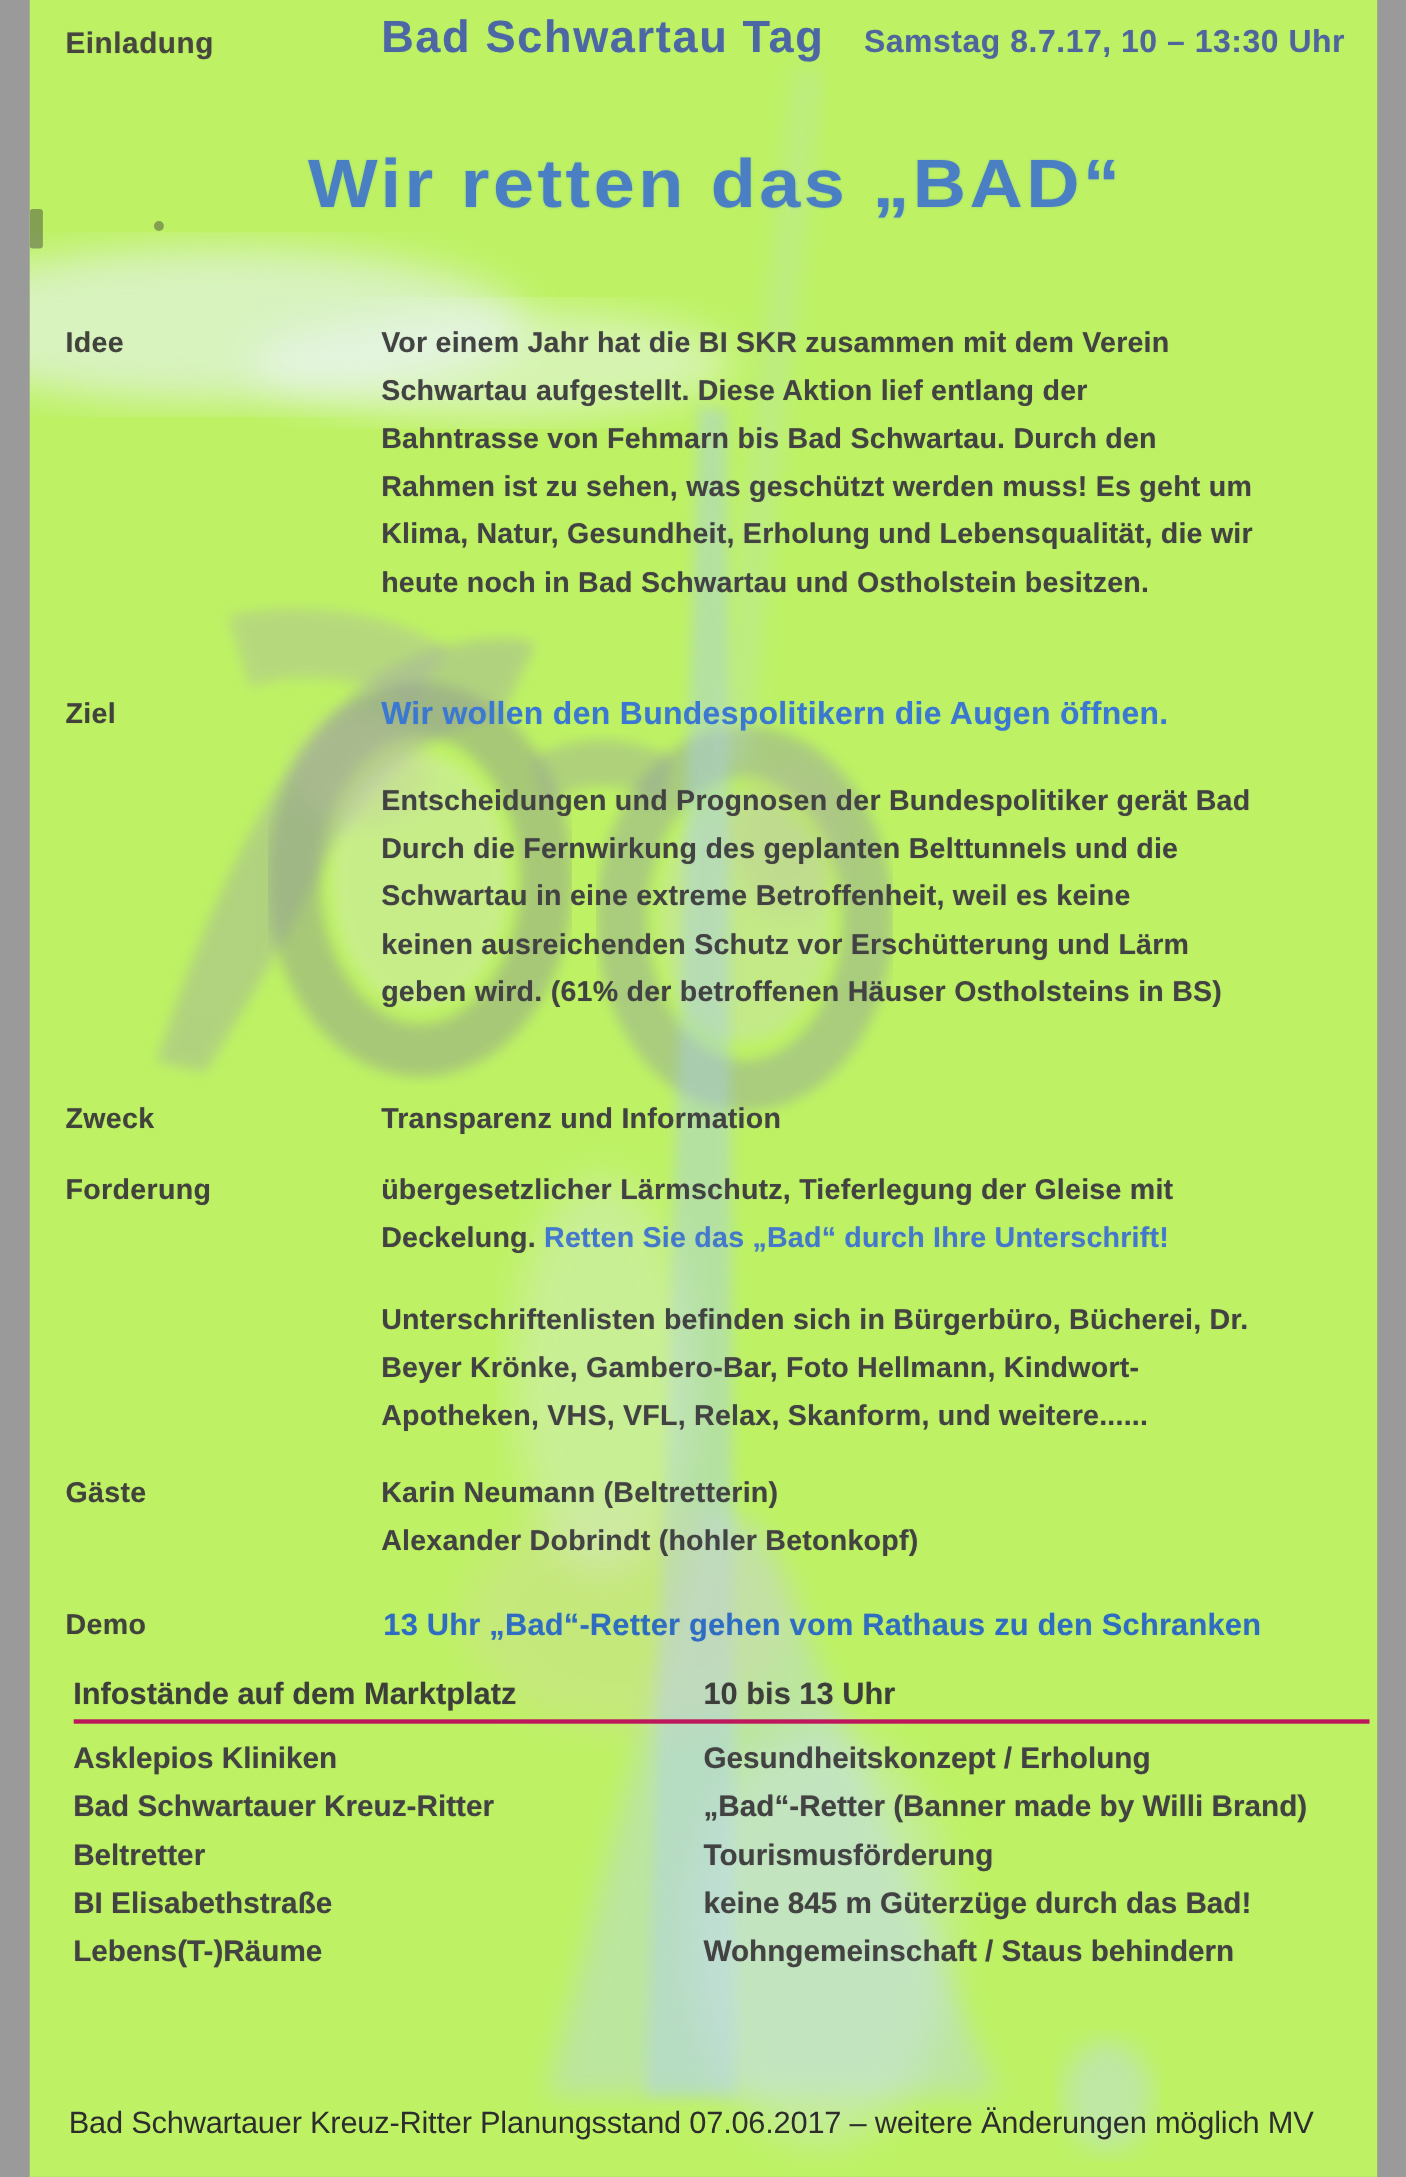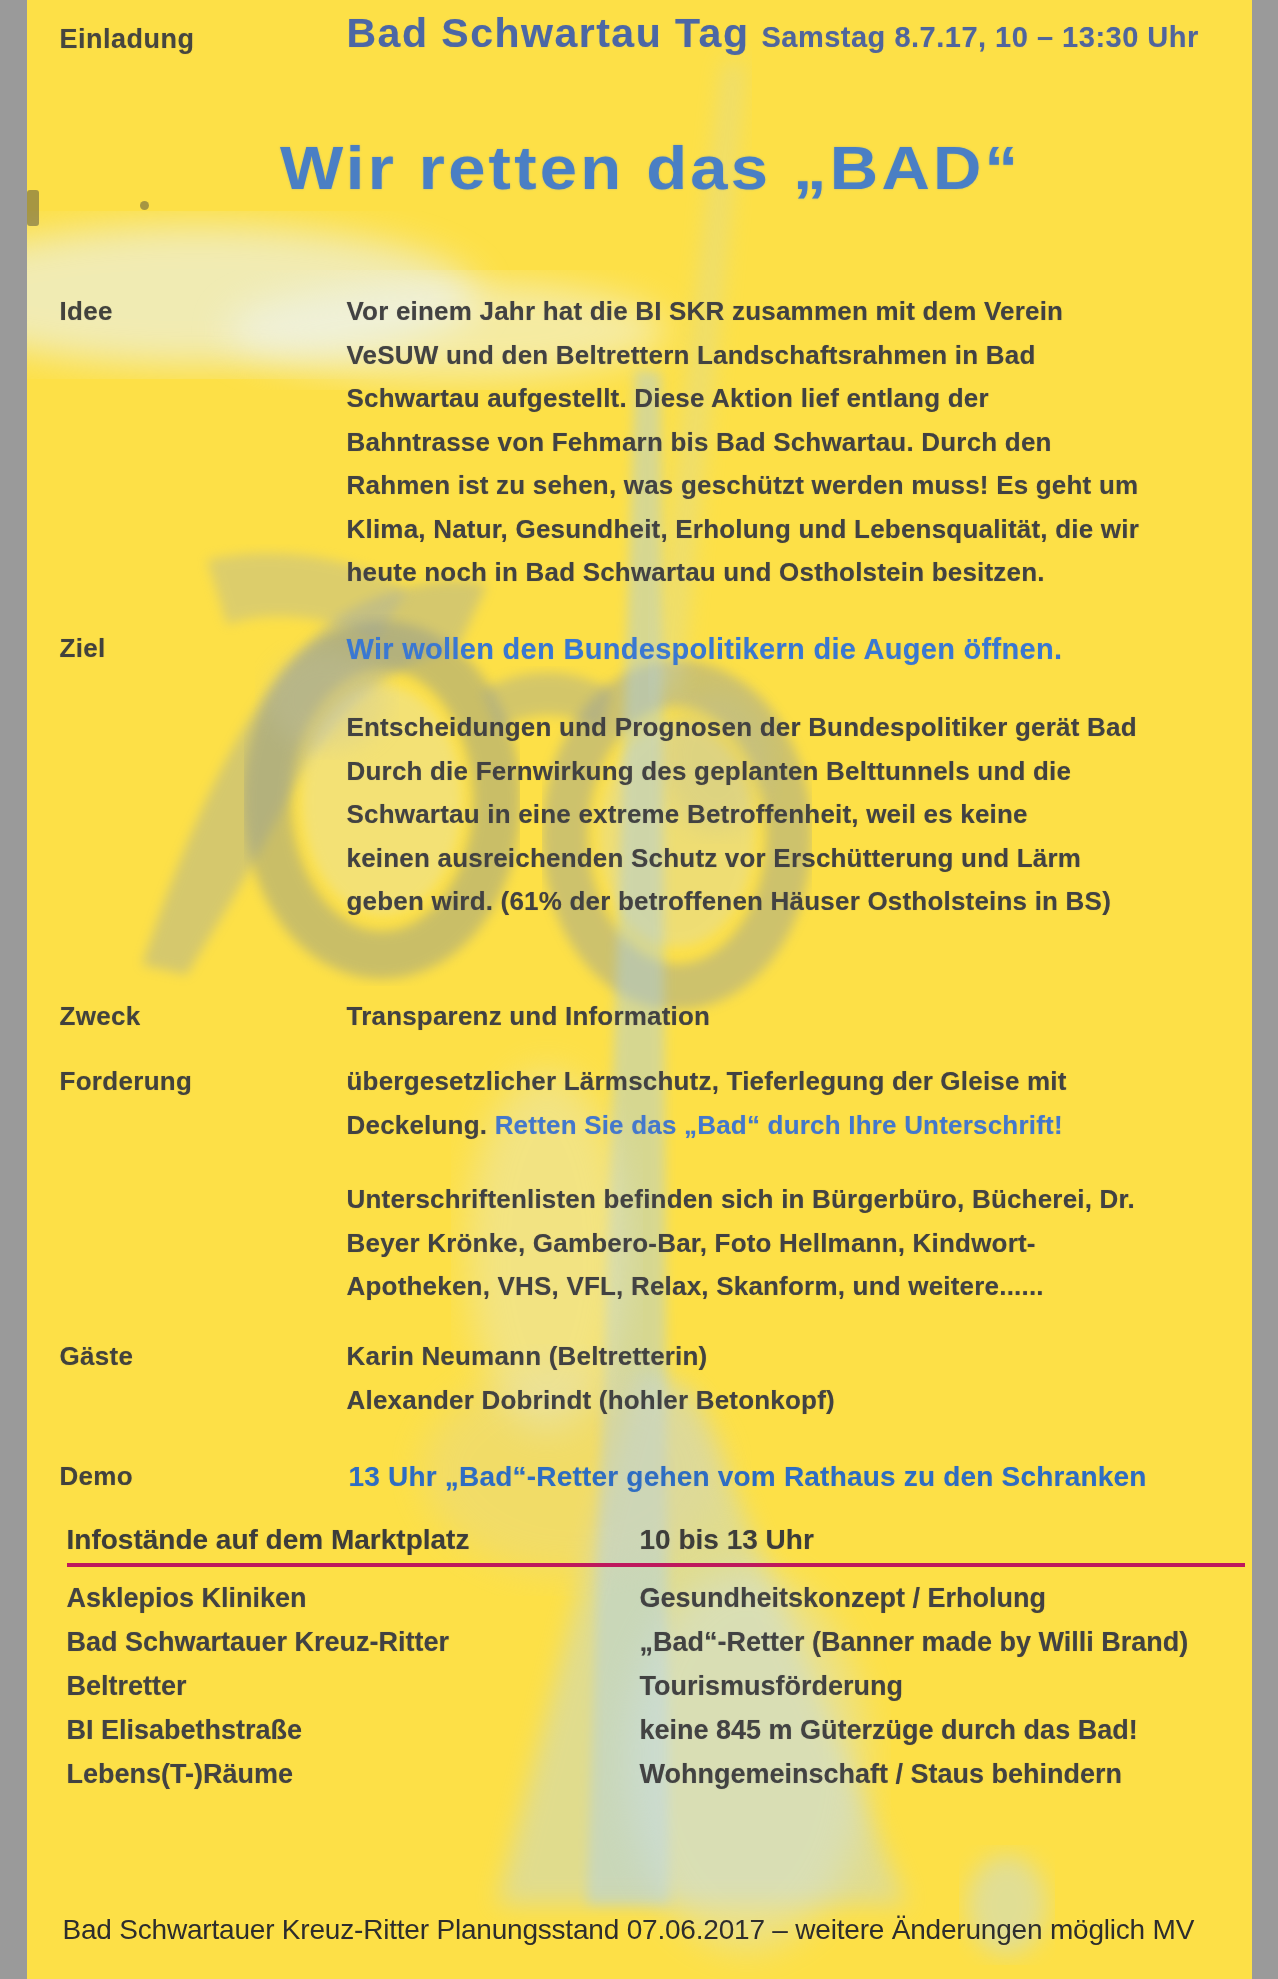--- a/index.html
+++ b/index.html
@@ -1,32 +1,32 @@
 <!DOCTYPE html>
 <html lang="de"><head>
 <meta charset="utf-8">
 <style>
   html,body{margin:0;padding:0;background:#9a9a9a;}
   .page{
     position:relative;
     width:1225px;height:1979px;
     margin:0 auto;
-    background:#fde047;
+    background:#bef264;
     overflow:hidden;
     font-family:"Liberation Sans",sans-serif;
     font-weight:700;
     color:#424242;
   }
   .abs{position:absolute;}
   .nowrap{white-space:nowrap;}
   .scan{text-shadow:0 0 1px rgba(60,60,60,.35);}
   .scan-blue{text-shadow:0 0 1px rgba(70,110,190,.35);}
 
   .eyebrow{left:33px;top:24px;font-size:27px;color:#46463f;letter-spacing:.5px;}
-  .header-group{left:320px;top:10px;display:flex;align-items:baseline;gap:12px;text-align:right;}
+  .header-group{left:320px;top:10px;display:flex;align-items:baseline;gap:36px;text-align:right;}
   .flyer-title{font-size:41px;color:#4c67a4;letter-spacing:1.5px;}
   .flyer-datetime{font-size:29px;color:#50659c;letter-spacing:.5px;}
 
   .main-headline{
     left:253px;top:132px;
     font-size:62px;color:#4a7fc4;letter-spacing:3px;
     transform:scaleX(1.08);transform-origin:left top;
     text-shadow:0 0 2px rgba(74,127,196,.4);
   }
 
@@ -112,21 +112,20 @@
     <span class="flyer-title scan-blue nowrap">Bad Schwartau Tag</span>
     <span class="flyer-datetime scan-blue nowrap">Samstag 8.7.17, 10 – 13:30 Uhr</span>
   </div>
 
   <div class="abs main-headline nowrap">Wir retten das „BAD“</div>
 
   <div class="abs label scan" style="left:33px;top:296px;">Idee</div>
   <div class="abs body scan" style="left:320px;top:290px;">
 
   <div class="line">Vor einem Jahr hat die BI SKR zusammen mit dem Verein</div>
-      <div class="line">VeSUW und den Beltrettern Landschaftsrahmen in Bad</div>
       <div class="line">Schwartau aufgestellt. Diese Aktion lief entlang der</div>
       <div class="line">Bahntrasse von Fehmarn bis Bad Schwartau. Durch den</div>
       <div class="line">Rahmen ist zu sehen, was geschützt werden muss! Es geht um</div>
       <div class="line">Klima, Natur, Gesundheit, Erholung und Lebensqualität, die wir</div>
       <div class="line">heute noch in Bad Schwartau und Ostholstein besitzen.</div>
     </div>
 
   <div class="abs label scan" style="left:33px;top:633px;">Ziel</div>
   <div class="abs ziel-headline scan-blue nowrap">Wir wollen den Bundespolitikern die Augen öffnen.</div>
   <div class="abs body scan" style="left:320px;top:706px;">

